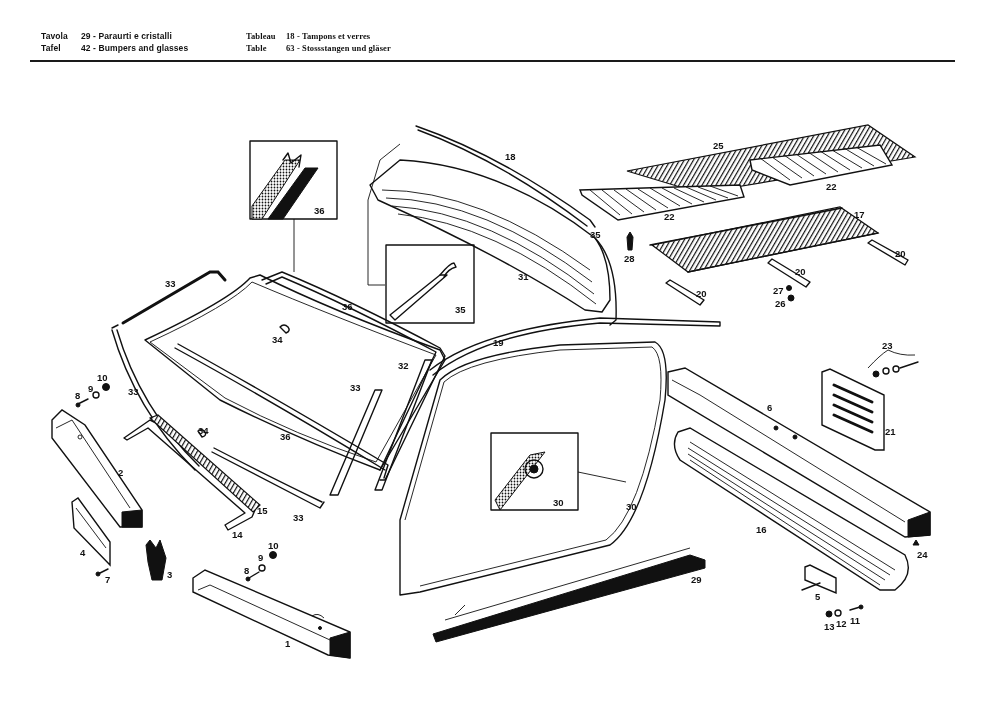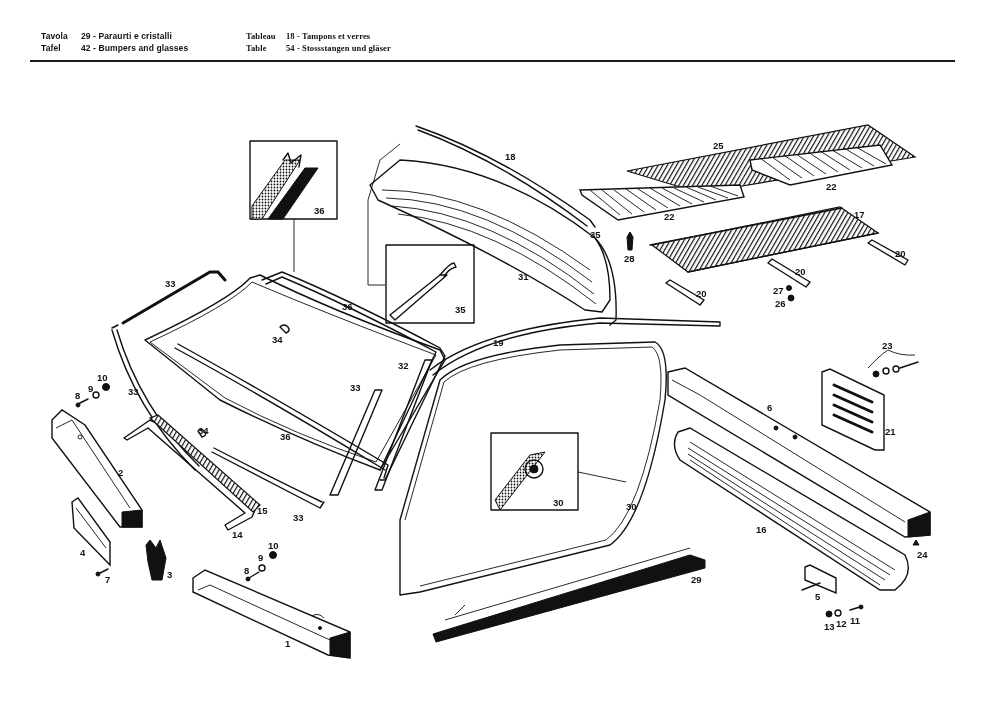--- a/index.html
+++ b/index.html
@@ -34,21 +34,21 @@
     <span>42 - Bumpers and glasses</span>
   </div>
 </div>
 <div id="hdr-right" class="hdr">
   <div class="row">
     <span class="k">Tableau</span>
     <span>18 - Tampons et verres</span>
   </div>
   <div class="row">
     <span class="k">Table</span>
-    <span>54 - Stossstangen und gläser</span>
+    <span>63 - Stossstangen und gläser</span>
   </div>
 </div>
 <div id="rule"></div>
 
 <svg id="diagram" width="1000" height="719" viewBox="0 0 1000 719">
   <defs>
     <pattern id="hatch" width="4" height="4" patternUnits="userSpaceOnUse" patternTransform="rotate(30)">
       <rect width="4" height="4" fill="#fff"></rect>
       <line x1="0" y1="0" x2="0" y2="4" stroke="#111" stroke-width="2.4"></line>
     </pattern>

